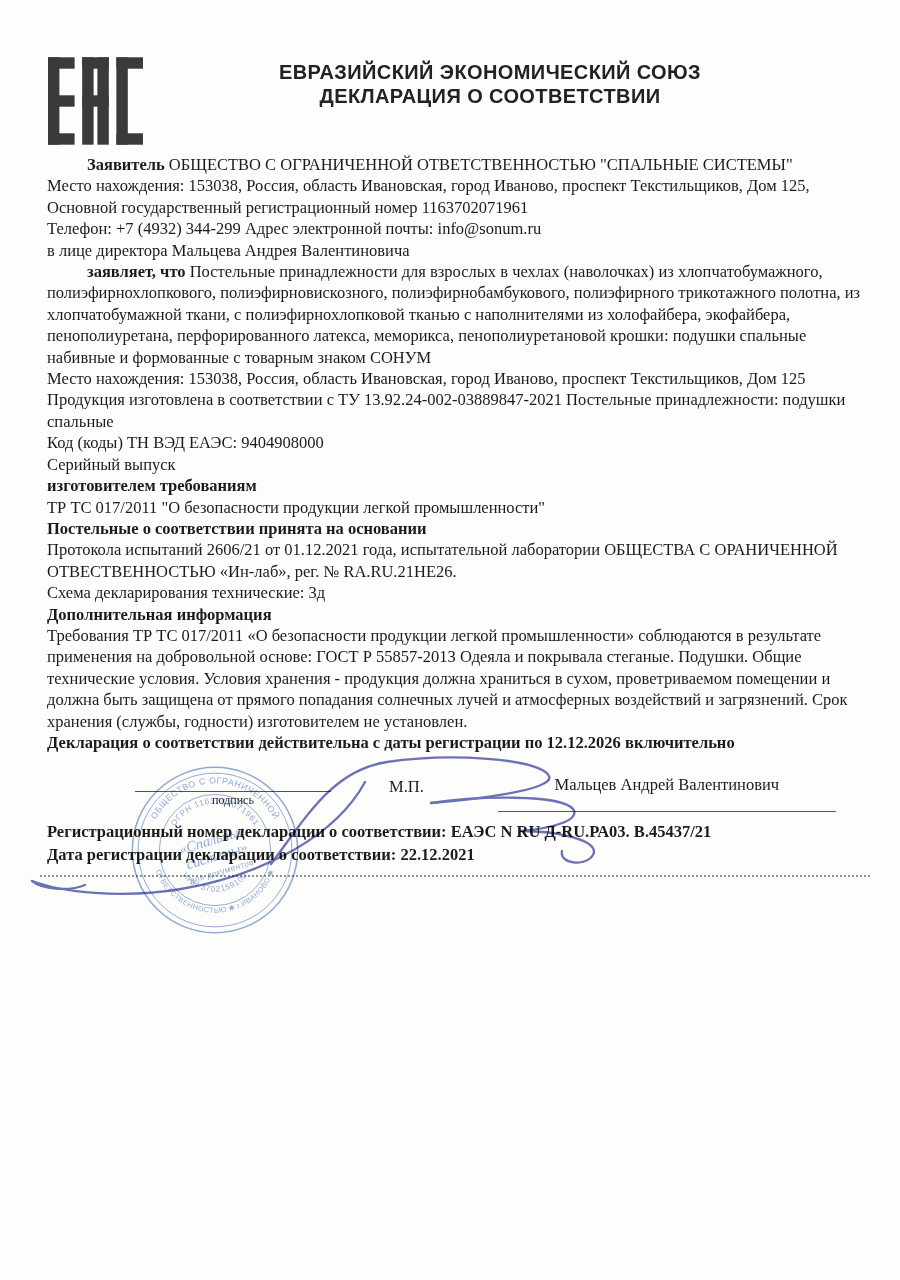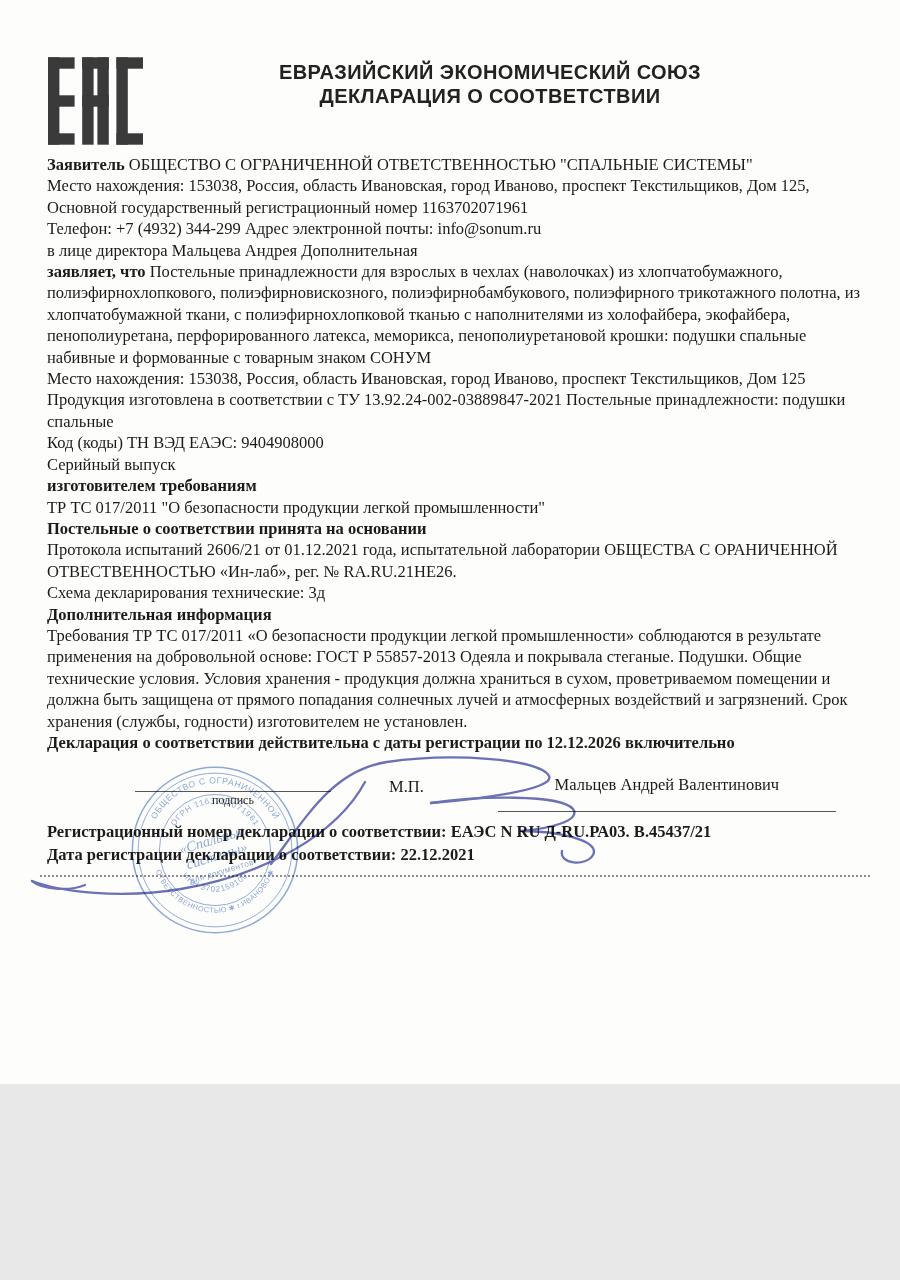--- a/index.html
+++ b/index.html
@@ -1,18 +1,18 @@
 <!DOCTYPE html>
 <html><head>
 <meta charset="utf-8">
 <style>
   html,body{margin:0;padding:0;background:#e8e8e8;}
   .page{
     position:relative;
-    width:900px;height:1084px;
+    width:900px;height:1280px;
     margin:0 auto;
     background:#fdfdfb;
     overflow:hidden;
     font-family:"Liberation Serif", serif;
     color:#1b1b1b;
   }
   
   .header{position:relative;height:150px;}
   .eac-mark{position:absolute;left:48px;top:57px;width:95px;height:88px;}
   .titles{
@@ -21,21 +21,21 @@
     font-family:"Liberation Sans", sans-serif;
     font-weight:bold;font-size:20px;line-height:24px;letter-spacing:.4px;
     color:#222;
   }
   
   .doc-body{
     padding:4px 30px 0 47px;
     font-size:16.5px;line-height:21.4px;
   }
   .doc-body p{margin:0;}
-  .b{font-weight:bold;}
+  .b{font-weight:bold;margin-left:40px;}
   .validity{margin-top:17px;font-weight:bold;}
   
   .sig-row{display:flex;align-items:flex-start;margin:22px 30px 0 47px;position:relative;z-index:1;}
   .sig-left{margin-left:88px;width:196px;text-align:center;}
   .sig-left .line{height:16px;border-bottom:1.3px solid #555;}
   .sig-cap{font-size:12px;color:#2a2a2a;padding-top:1px;font-family:Liberation Serif, serif;}
   .sig-mp{margin-left:58px;font-size:16.5px;padding-top:2px;}
   .sig-right{margin-left:74px;width:338px;text-align:center;}
   .sig-right .name{font-size:16.5px;border-bottom:1.3px solid #555;padding-bottom:16px;}
   
@@ -84,21 +84,21 @@
     <div class="titles">
       <div>ЕВРАЗИЙСКИЙ ЭКОНОМИЧЕСКИЙ СОЮЗ</div>
       <div>ДЕКЛАРАЦИЯ О СООТВЕТСТВИИ</div>
     </div>
   </div>
 
   <div class="doc-body">
     <p><span class="b">Заявитель </span><span>ОБЩЕСТВО С ОГРАНИЧЕННОЙ ОТВЕТСТВЕННОСТЬЮ "СПАЛЬНЫЕ СИСТЕМЫ"</span></p>
     <p>Место нахождения: 153038, Россия, область Ивановская, город Иваново, проспект Текстильщиков, Дом 125, Основной государственный регистрационный номер 1163702071961</p>
     <p>Телефон: +7 (4932) 344-299 Адрес электронной почты: info@sonum.ru</p>
-    <p>в лице директора Мальцева Андрея Дополнительная</p>
+    <p>в лице директора Мальцева Андрея Валентиновича</p>
     <p><span class="b">заявляет, что </span><span>Постельные принадлежности для взрослых в чехлах (наволочках)  из хлопчатобумажного, полиэфирнохлопкового, полиэфирновискозного, полиэфирнобамбукового, полиэфирного трикотажного полотна, из хлопчатобумажной ткани, с полиэфирнохлопковой тканью с наполнителями из холофайбера, экофайбера, пенополиуретана, перфорированного латекса, меморикса, пенополиуретановой крошки: подушки спальные набивные и формованные с товарным знаком СОНУМ</span></p>
     <p>Место нахождения: 153038, Россия, область Ивановская, город Иваново, проспект Текстильщиков, Дом 125</p>
     <p>Продукция изготовлена в соответствии с ТУ 13.92.24-002-03889847-2021 Постельные принадлежности: подушки спальные</p>
     <p>Код (коды) ТН ВЭД ЕАЭС: 9404908000</p>
     <p>Серийный выпуск</p>
     <p class="b">изготовителем требованиям</p>
     <p>ТР ТС 017/2011 "О безопасности продукции легкой промышленности"</p>
     <p class="b">Постельные о соответствии принята на основании</p>
     <p>Протокола испытаний 2606/21 от 01.12.2021 года, испытательной лаборатории ОБЩЕСТВА С ОРАНИЧЕННОЙ ОТВЕСТВЕННОСТЬЮ «Ин-лаб», рег. № RA.RU.21НЕ26.</p>
     <p>Схема декларирования технические: 3д</p>

